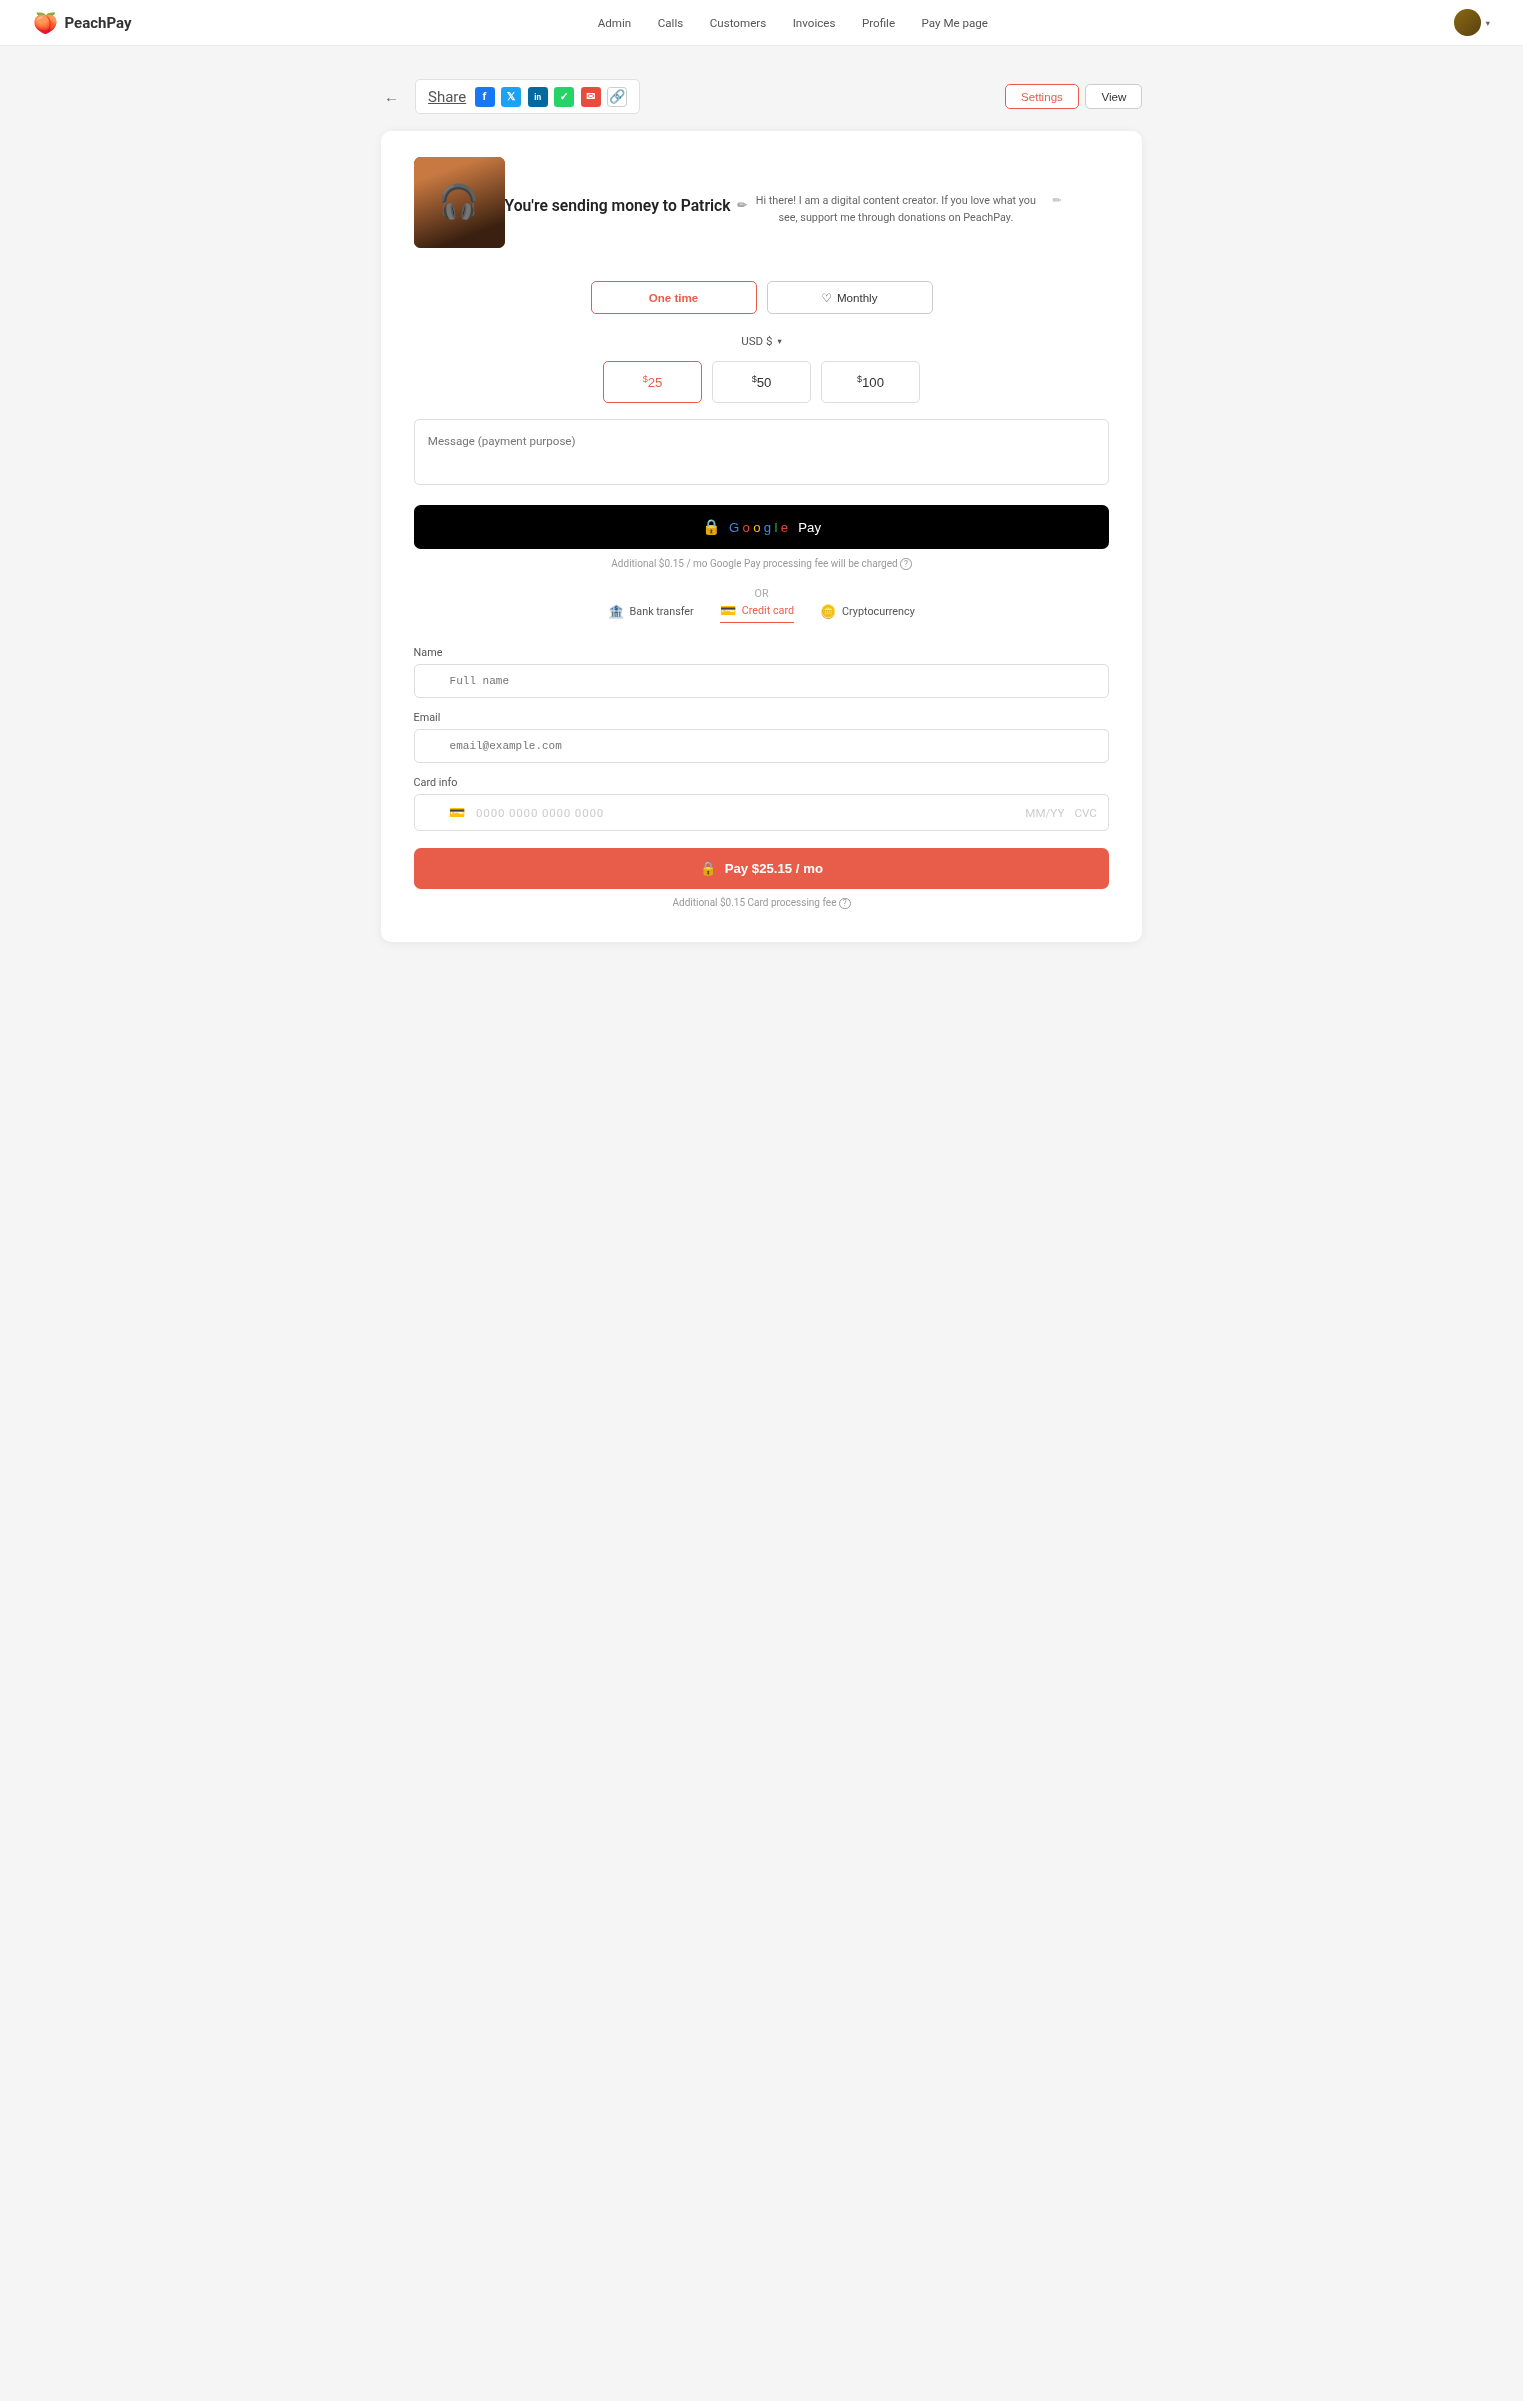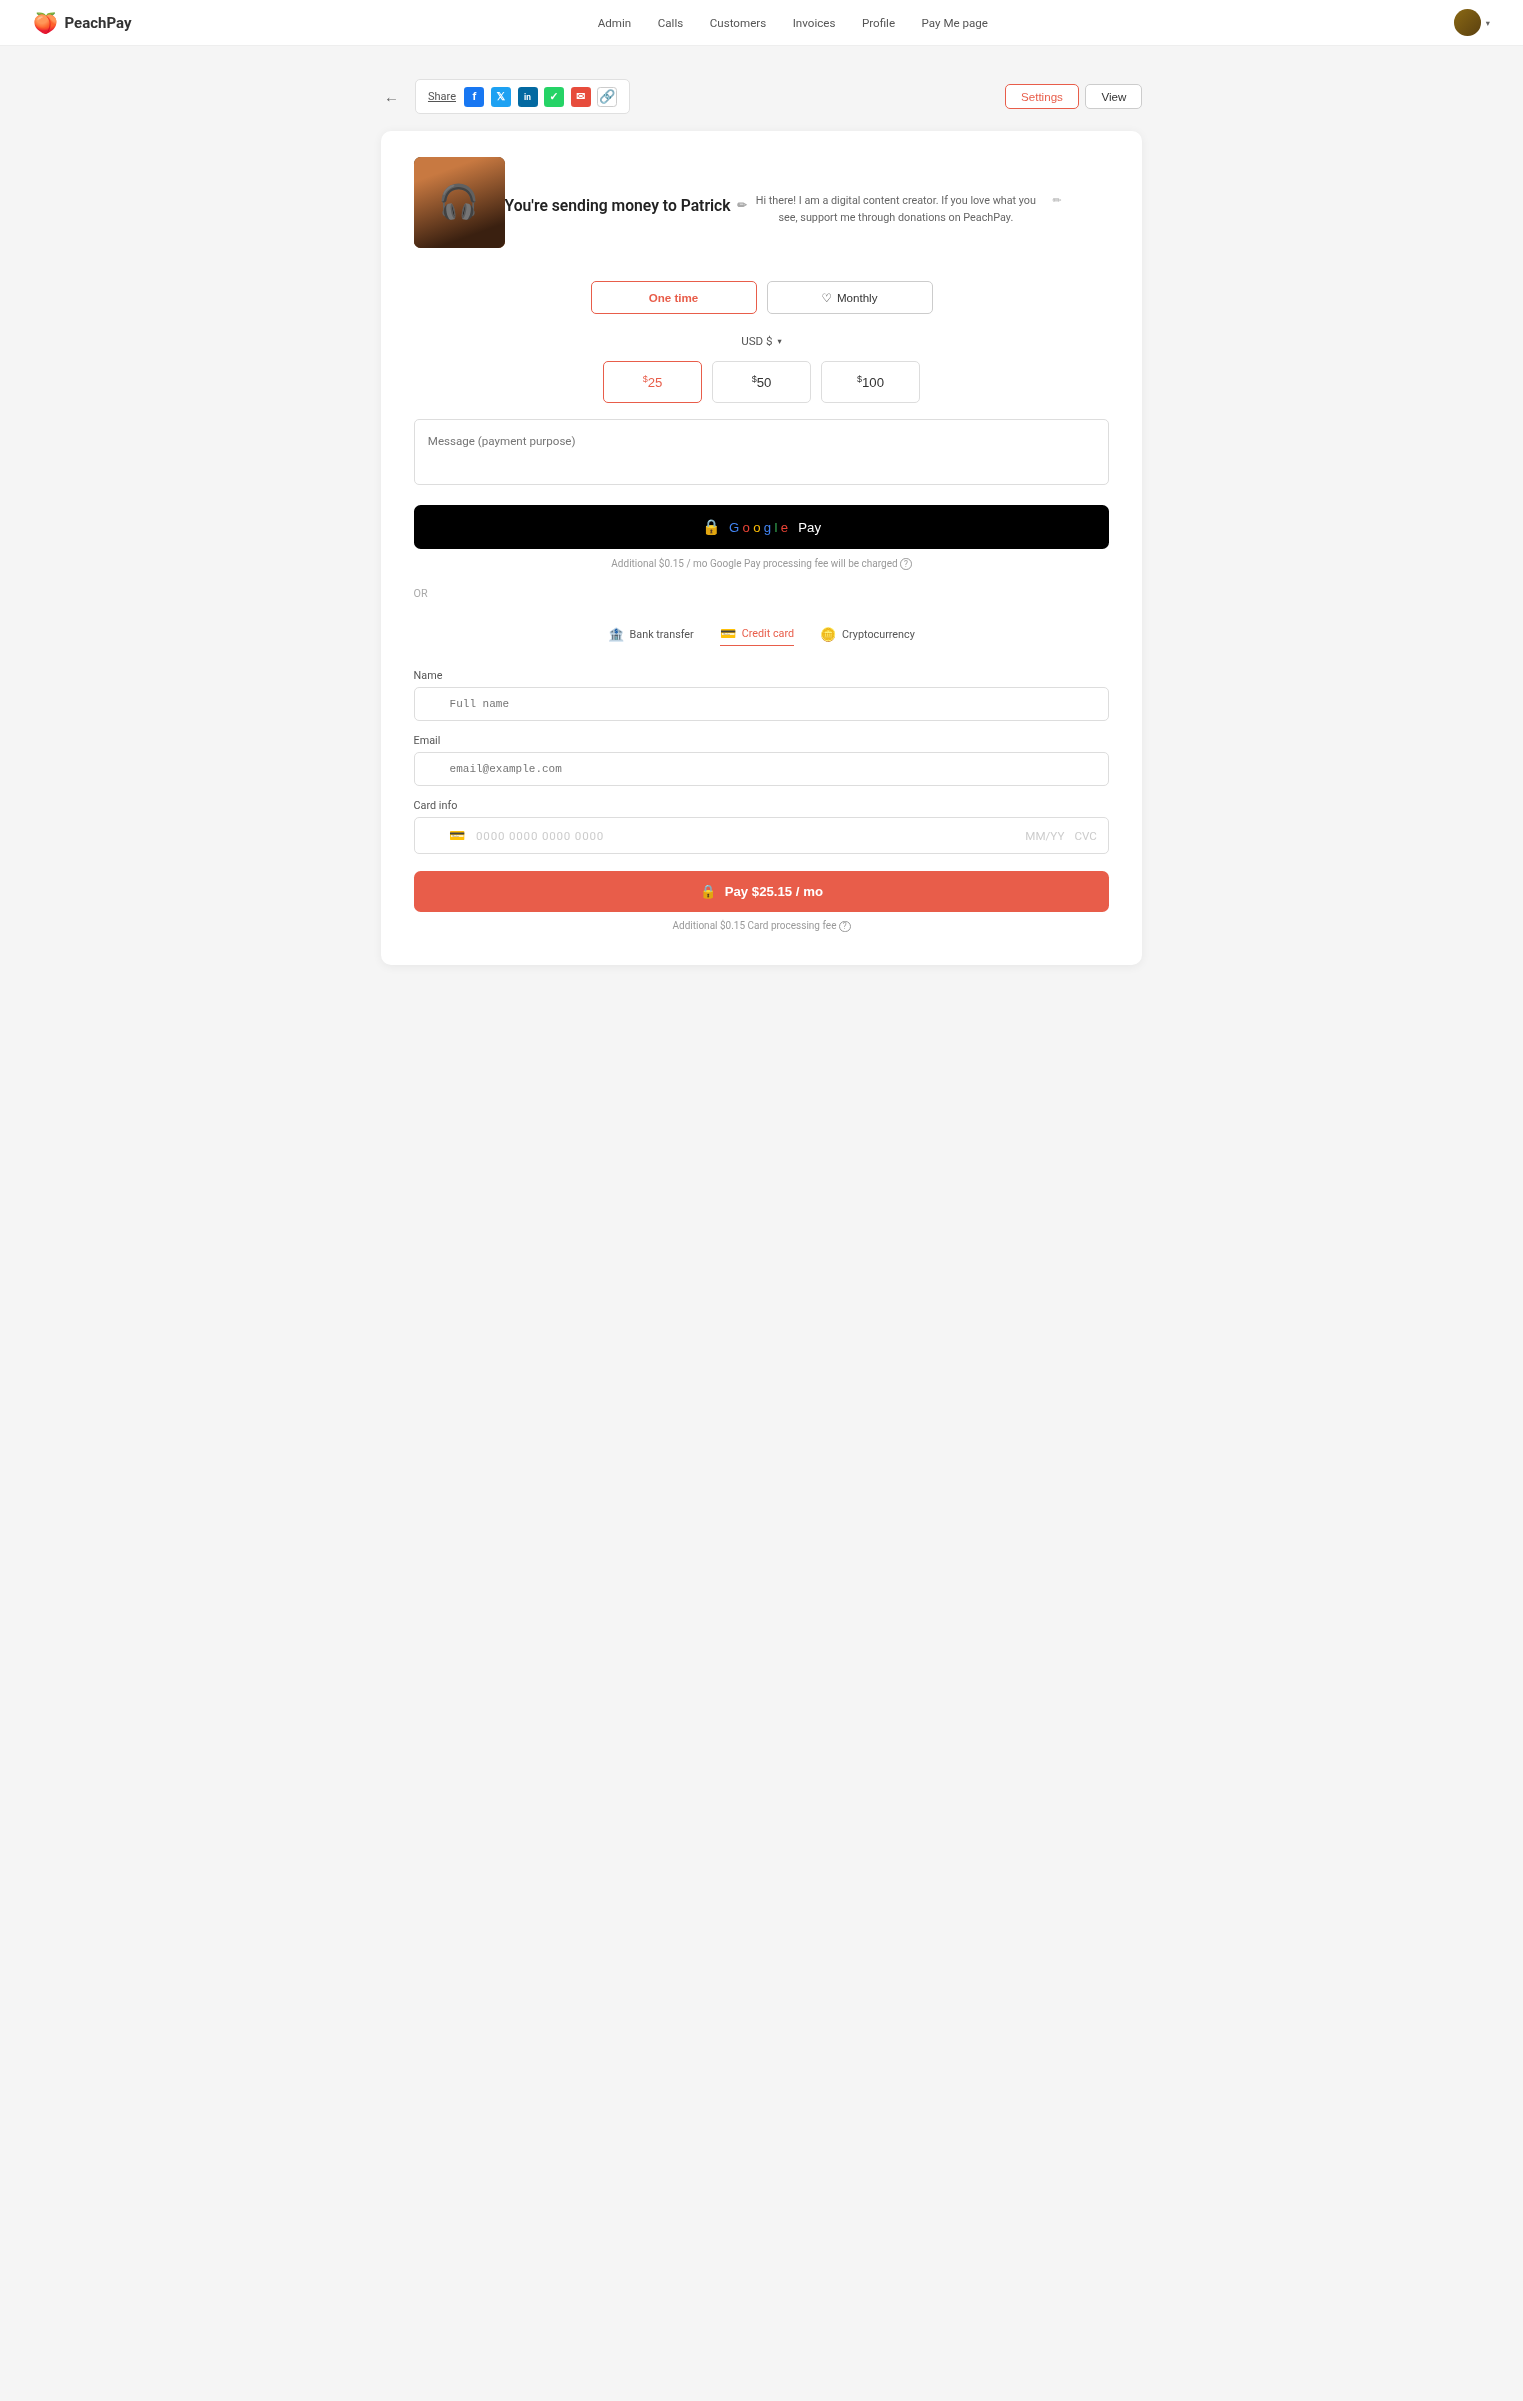--- a/index.html
+++ b/index.html
@@ -90,21 +90,21 @@
     .share-section {
       display: flex;
       align-items: center;
       gap: 8.3px;
       background: #fff;
       border: 0.8px solid #e0e0e0;
       border-radius: 5px;
       padding: 6.6px 11.6px;
     }
     .share-label {
-      font-size: 11px;
+      font-size: 15px;
       color: #555;
       text-decoration: underline;
     }
     .social-icons {
       display: flex;
       gap: 6.6px;
       align-items: center;
     }
     .social-icon {
       width: 20px;
@@ -356,24 +356,24 @@
       border-radius: 50%;
       align-items: center;
       justify-content: center;
       font-size: 8.3px;
       color: #999;
       cursor: pointer;
     }
 
     
     .or-divider {
-      text-align: left;
+      text-align: center;
       font-size: 10.8px;
       color: #aaa;
-      margin-bottom: 26px;
+      margin-bottom: 3px;
     }
 
     
     .payment-methods {
       display: flex;
       justify-content: center;
       gap: 26.5px;
       margin-bottom: 23px;
     }
     .pm-item {

